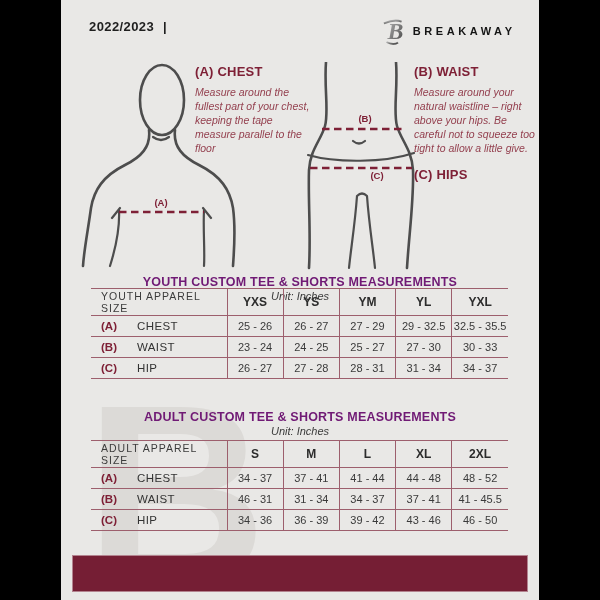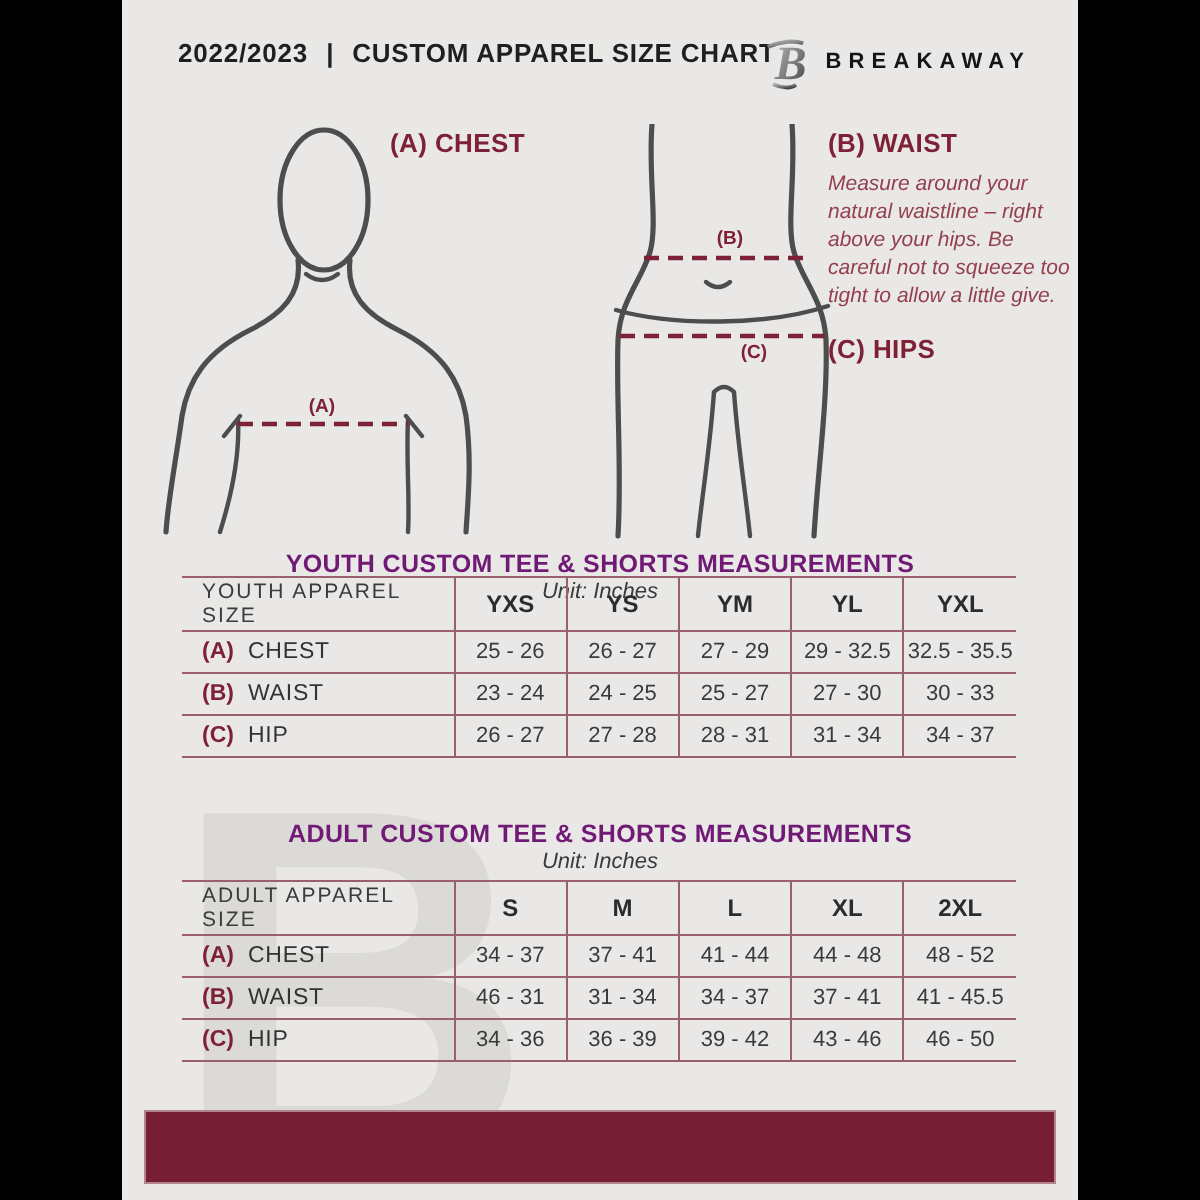--- a/index.html
+++ b/index.html
@@ -44,36 +44,35 @@
     table-layout:fixed;z-index:2;background:transparent;}
   .tbl-youth{top:288px}.tbl-adult{top:440px}
   .size-table col.c-first{width:136px;}
   .size-table th,.size-table td{border-bottom:1.5px solid var(--line);padding:0;vertical-align:middle;}
   .size-table thead th{border-top:1.5px solid var(--line);height:26px;font-size:12px;font-weight:bold;color:#2c2c2c;text-align:center;}
   .size-table thead th.label-col{font-size:10.5px;font-weight:normal;letter-spacing:1px;color:#3b3b3b;text-align:left;padding-left:10px;}
   .size-table th:not(.label-col),.size-table td:not(.label-col){border-left:1.5px solid var(--line);}
   .size-table tbody td{height:20px;font-size:11px;color:#3a3a3a;text-align:center;}
   .size-table tbody td.label-col{text-align:left;padding-left:10px;}
   .tag{font-weight:bold;color:var(--accent);font-size:11.5px;}
-  .rlabel{font-size:11.5px;color:#333;letter-spacing:.4px;margin-left:7px;}
+  .rlabel{font-size:11.5px;color:#333;letter-spacing:.4px;margin-left:20px;}
 
   .bottom-bar{position:absolute;left:11px;top:555px;width:456px;height:37px;
     background:var(--bar);border:1px solid rgba(255,255,255,.45);box-sizing:border-box;z-index:3;}
 </style>
 </head>
 <body>
 
 <div class="page">
 
   <span class="watermark">B</span>
 
   <div class="header-title">
     <span>2022/2023</span>
     <span>|</span>
-    <span>CUSTOM APPAREL SIZE CHART</span>
   </div>
 
   <div class="brand">
     <svg width="23" height="29" viewBox="0 0 26 32">
       <defs>
         <linearGradient id="lg" x1="0" y1="0" x2="1" y2="1">
           <stop offset="0" stop-color="#b9b9b9"></stop>
             <stop offset=".55" stop-color="#7a7a7a"></stop>
             <stop offset="1" stop-color="#3f3f3f"></stop>
         </linearGradient>
@@ -103,20 +102,21 @@
     <path class="outline thin" d="M52,79 q6,5 12,0"></path>
     <path class="outline thin" d="M56,134 C54,162 50,186 48,206 M66,134 C68,162 72,186 74,206 M56,134 Q61,129 66,134"></path>
     <path class="dash" d="M21,67 H101"></path>
     <text class="fig-tag" x="64" y="60" text-anchor="middle">(B)</text>
     <path class="dash" d="M9,106 H111"></path>
     <text class="fig-tag" x="76" y="117" text-anchor="middle">(C)</text>
   </svg>
 
   <div class="guide guide-a">
     <p class="guide-h">(A) CHEST</p>
+    <p class="guide-p">Measure around the fullest part of your chest, keeping the tape measure parallel to the floor</p>
   </div>
   <div class="guide guide-b">
     <p class="guide-h">(B) WAIST</p>
     <p class="guide-p">Measure around your natural waistline – right above your hips. Be careful not to squeeze too tight to allow a little give.</p>
   </div>
   <div class="guide guide-c">
     <p class="guide-h">(C) HIPS</p>
   </div>
 
   <div class="section-title t-youth-title">YOUTH CUSTOM TEE &amp; SHORTS MEASUREMENTS</div>

